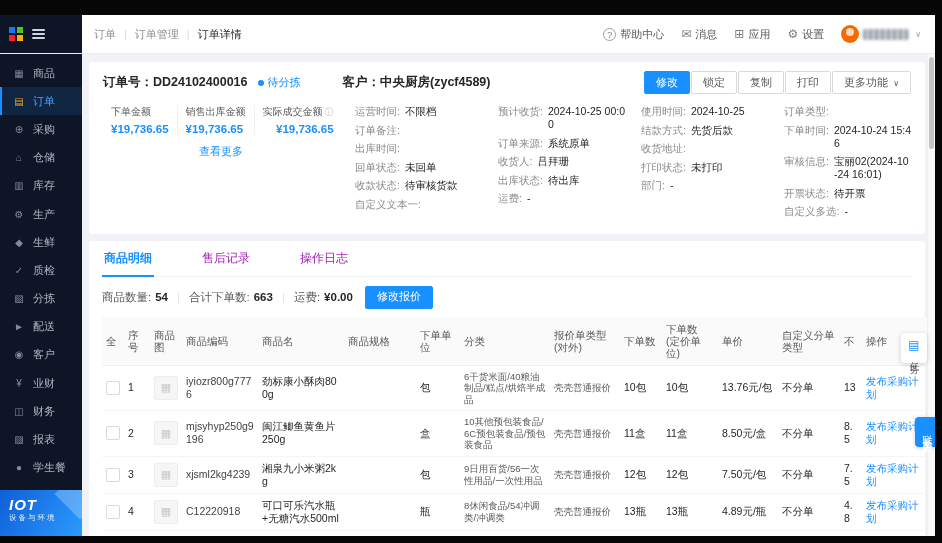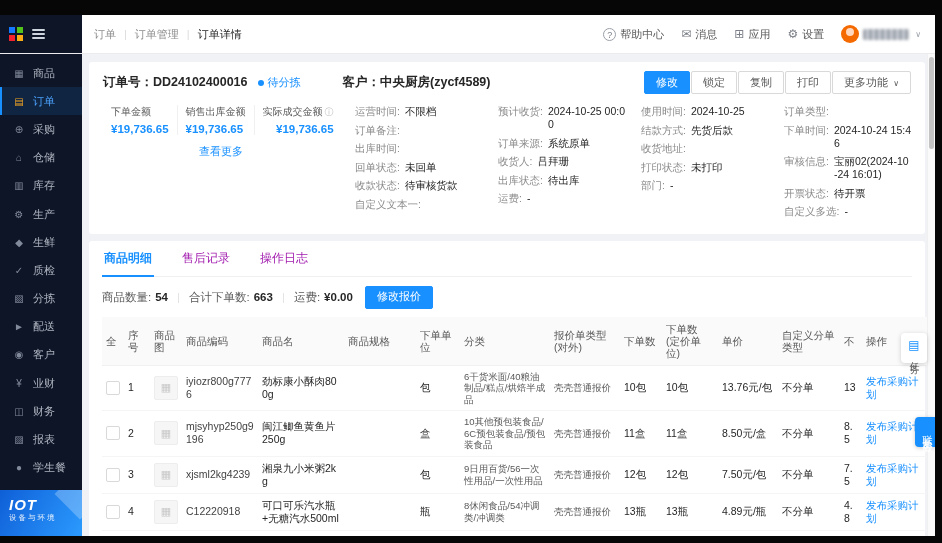--- a/index.html
+++ b/index.html
@@ -67,21 +67,21 @@
   .info-icon{display:none;font-size:9px;color:#bfbfbf;margin-left:2px;}
   .has-info .info-icon{display:inline;}
   .view-more{text-align:center;font-size:11px;color:#1890ff;margin-top:9px;cursor:pointer;font-family:Liberation Mono, monospace;}
   .info-col{flex:1;min-width:0;font-size:10.5px;}
   .info-row{display:flex;margin-bottom:5.5px;line-height:13px;}
   .info-label{color:#8c8c8c;margin-right:5px;white-space:nowrap;}
   .info-value{color:#262626;word-break:break-all;}
 
   
   .detail-card{margin-top:7px;padding:0 13px;flex:1;}
-  .tabs{display:flex;gap:26px;border-bottom:1px solid #f0f0f0;}
+  .tabs{display:flex;gap:46px;border-bottom:1px solid #f0f0f0;}
   .tab{padding:9px 2px 8px;font-size:12px;color:#a21caf;cursor:pointer;border-bottom:2px solid transparent;margin-bottom:-1px;}
   .tab.active{color:#1890ff;border-bottom-color:#1890ff;font-weight:bold;}
   .summary-bar{display:flex;align-items:center;padding:9px 0 8px;font-size:11.5px;color:#262626;}
   .sum-label{color:#595959;margin-right:4px;}
   .sum-value{font-weight:bold;}
   .sum-sep{margin:0 9px;color:#e3e3e3;}
   .summary-bar .btn{margin-left:12px;}
   .modify-price{margin-left:auto;font-family:Liberation Mono, monospace;}
 
   table{width:100%;border-collapse:collapse;table-layout:fixed;font-size:10.5px;}

